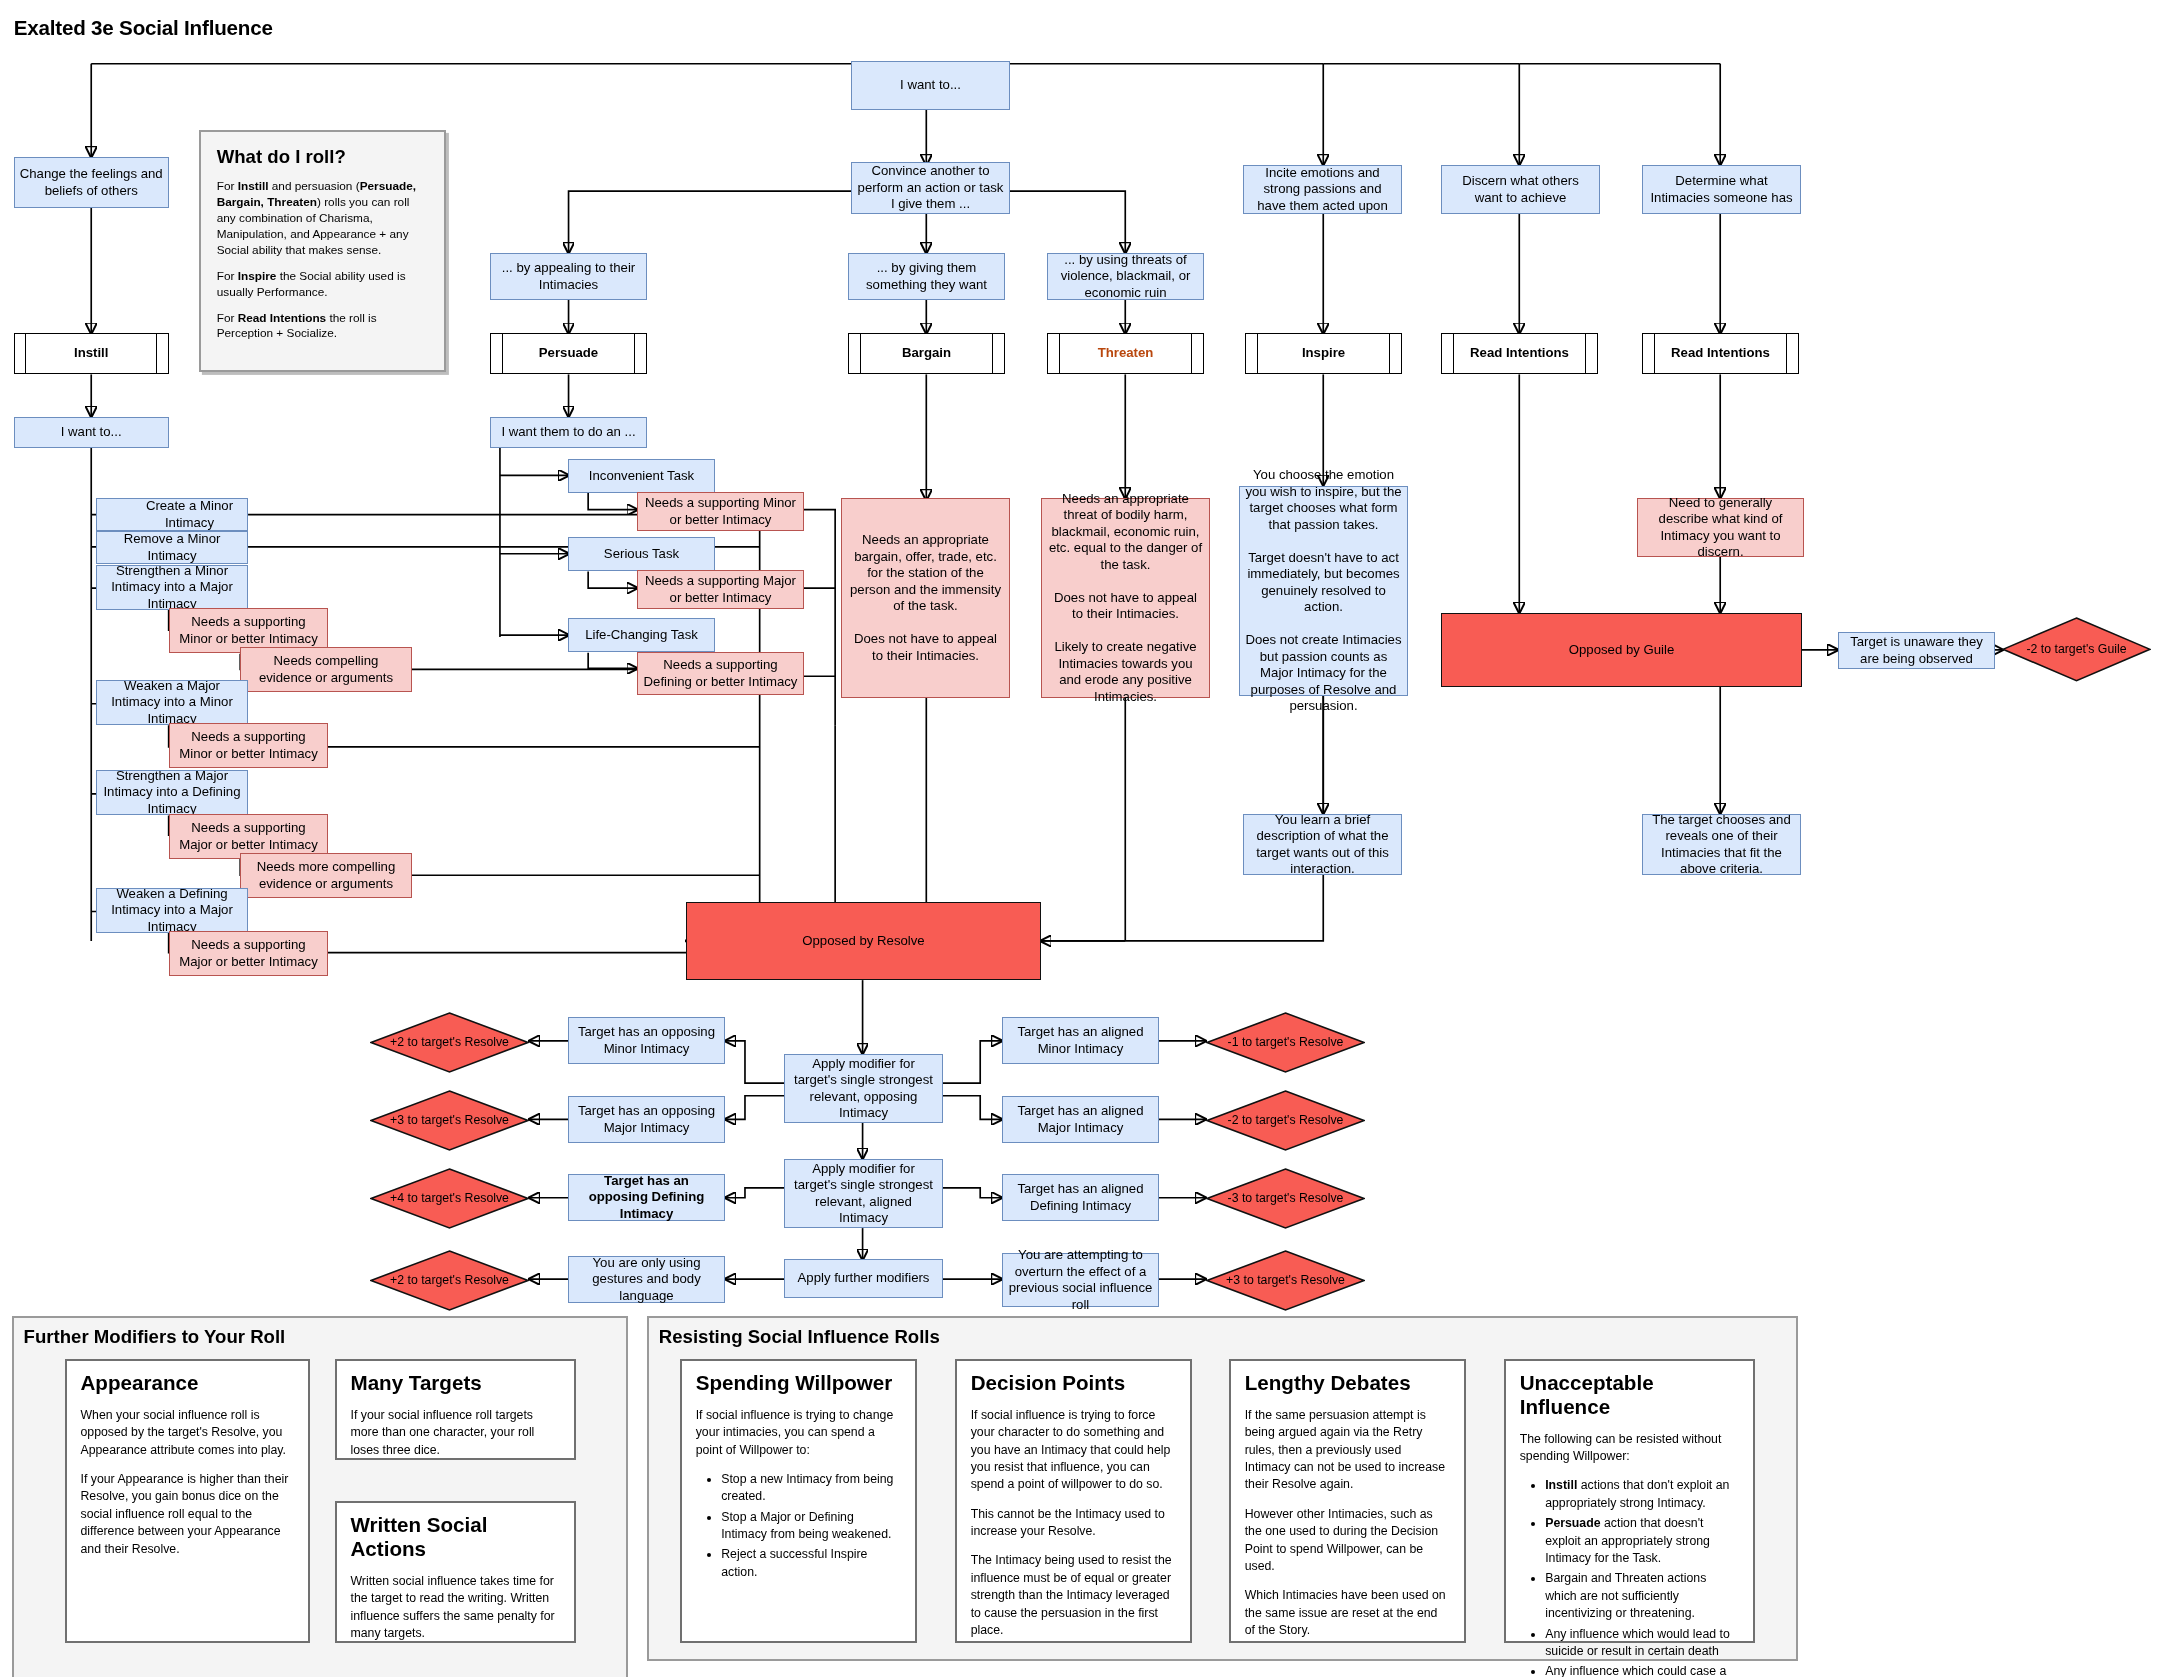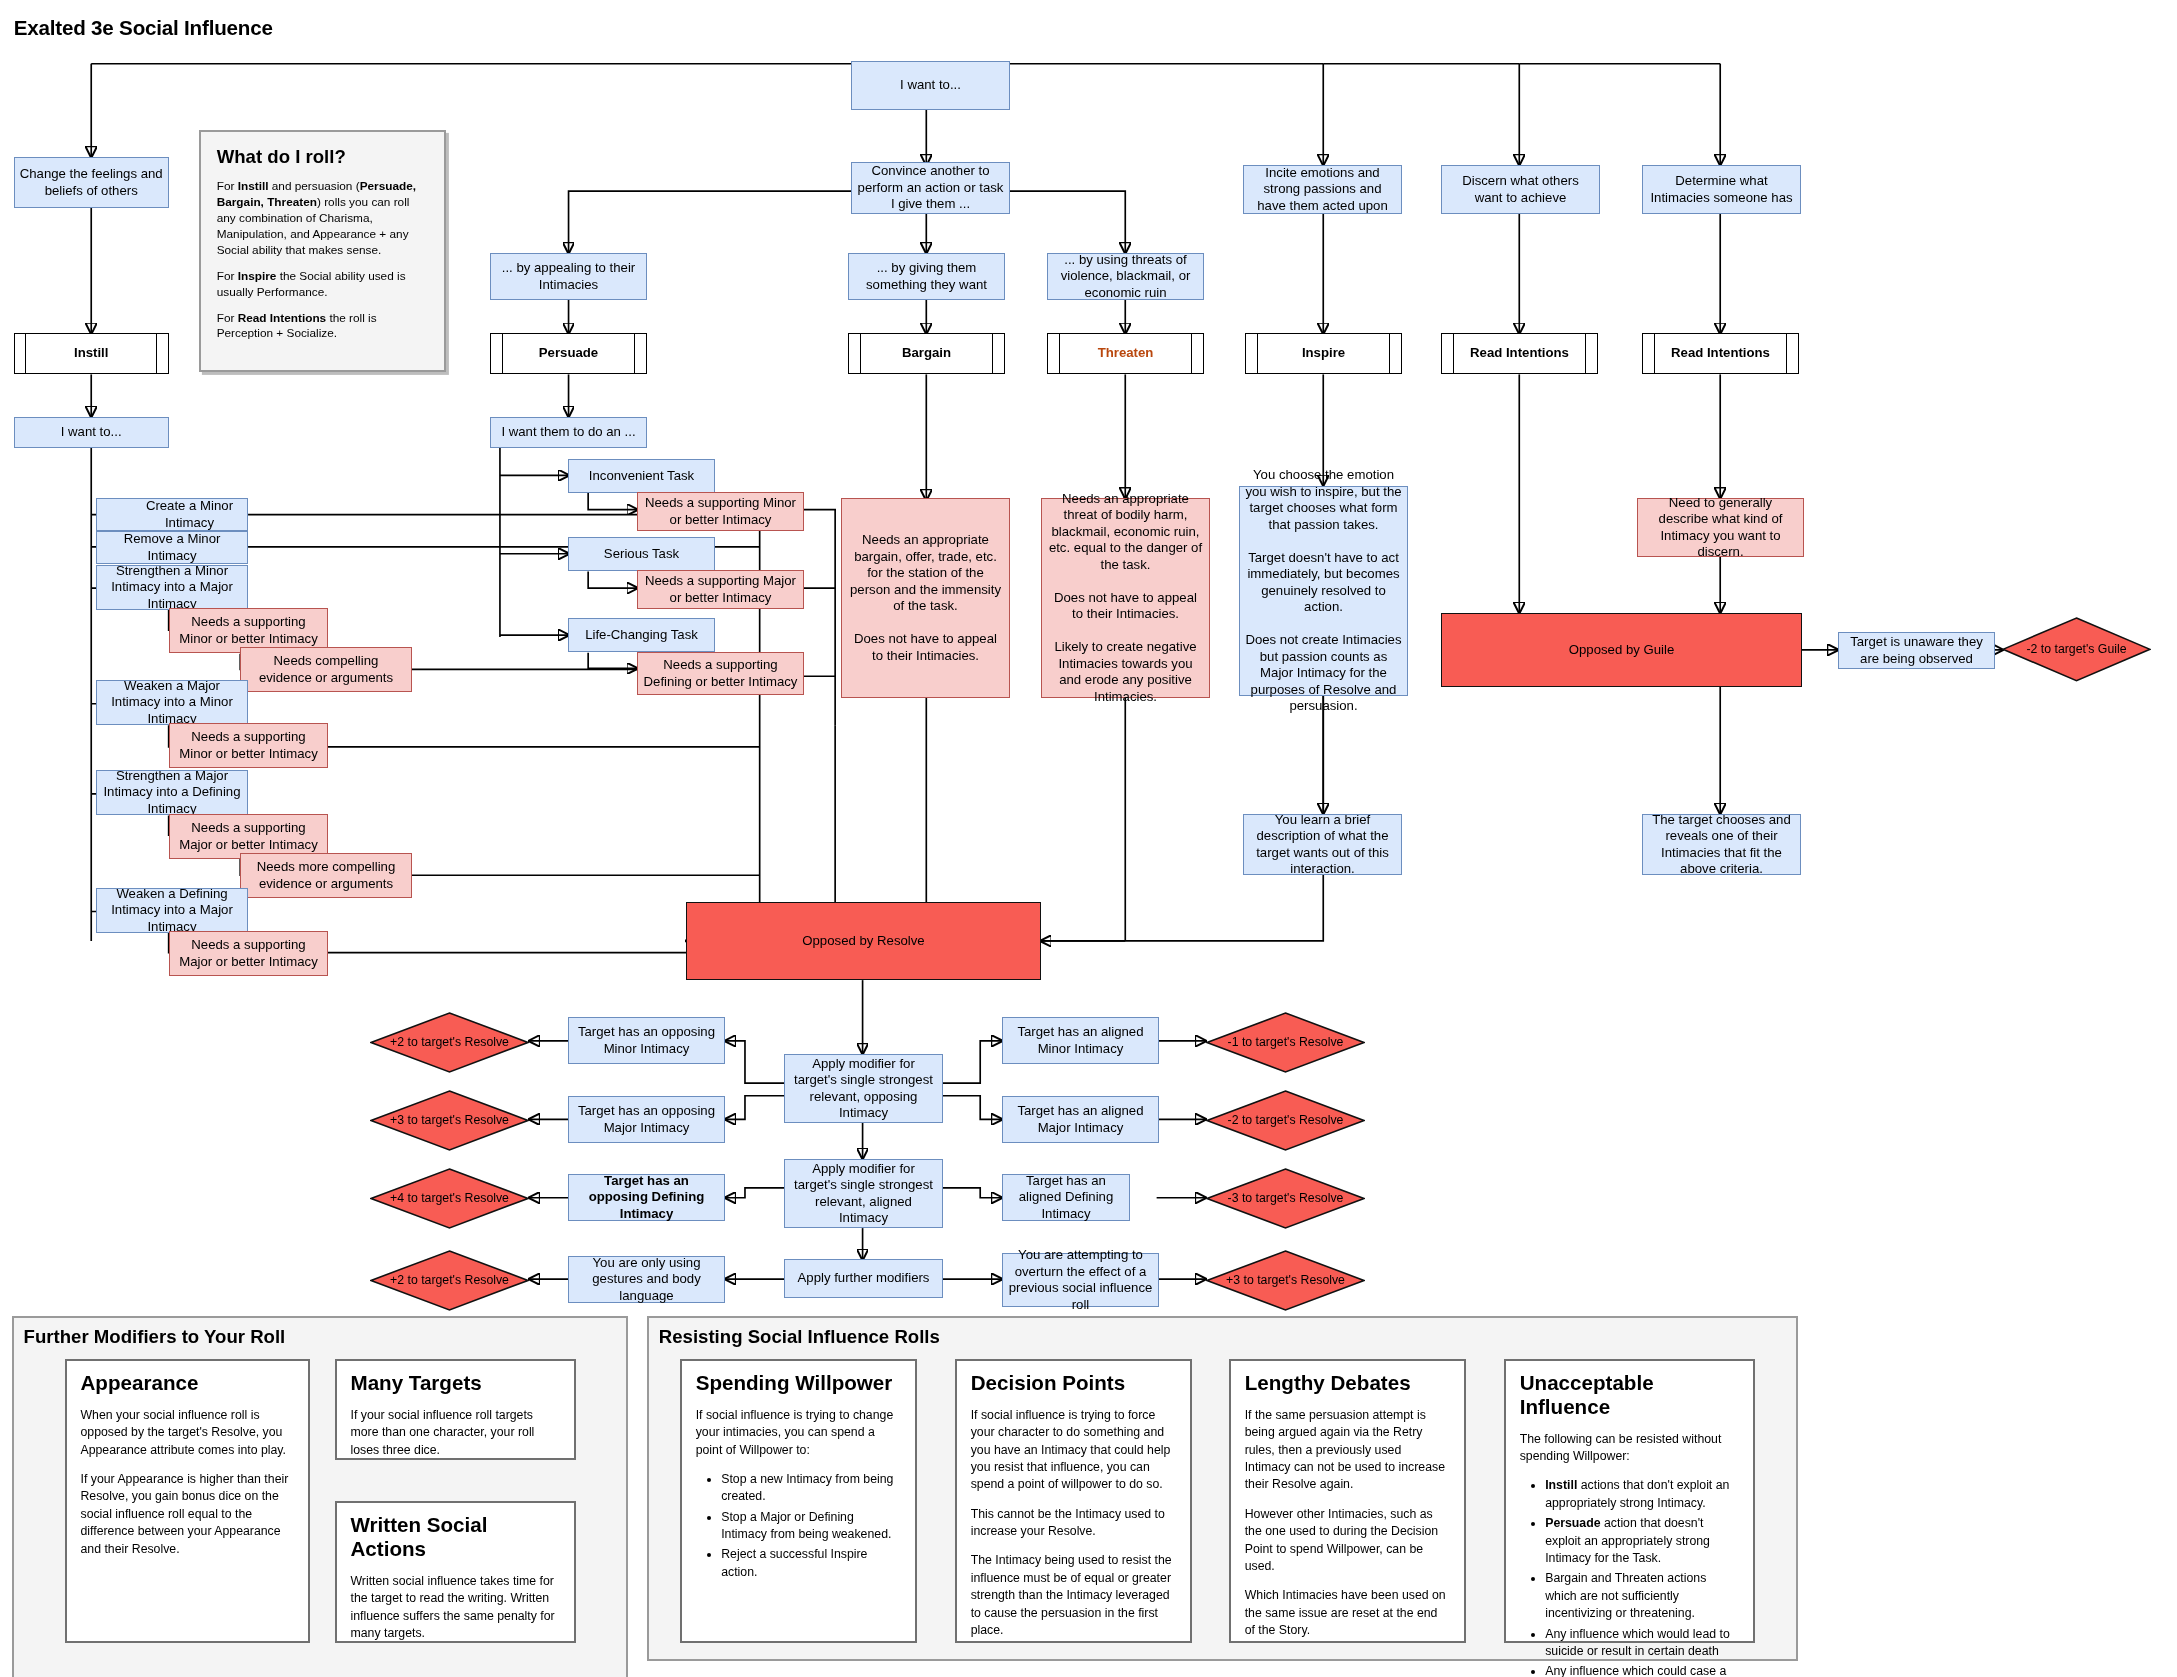--- a/index.html
+++ b/index.html
@@ -373,21 +373,21 @@
   <div class="node blue" style="left:568px;top:1256px;width:157px;height:47px;">
     <span>You are only using gestures and body language</span>
     </div>
 
   <div class="node blue" style="left:1002px;top:1017px;width:157px;height:47px;">
     <span>Target has an aligned Minor Intimacy</span>
     </div>
   <div class="node blue" style="left:1002px;top:1096px;width:157px;height:47px;">
     <span>Target has an aligned Major Intimacy</span>
     </div>
-  <div class="node blue" style="left:1002px;top:1174px;width:128px;height:47px;">
+  <div class="node blue" style="left:1002px;top:1174px;width:157px;height:47px;">
     <span>Target has an aligned Defining Intimacy</span>
     </div>
   <div class="node blue" style="left:1002px;top:1253px;width:157px;height:54px;">
     <span>You are attempting to overturn the effect of a previous social influence roll</span>
     </div>
 
   <div class="diamond" style="left:370px;top:1012px;width:159px;height:61px;">
     <svg class="dshape" viewBox="0 0 162 62" preserveAspectRatio="none">
       <polygon points="81,1 161,31 81,61 1,31" fill="#f85c54" stroke="#111" stroke-width="1.6"></polygon>
       </svg>

